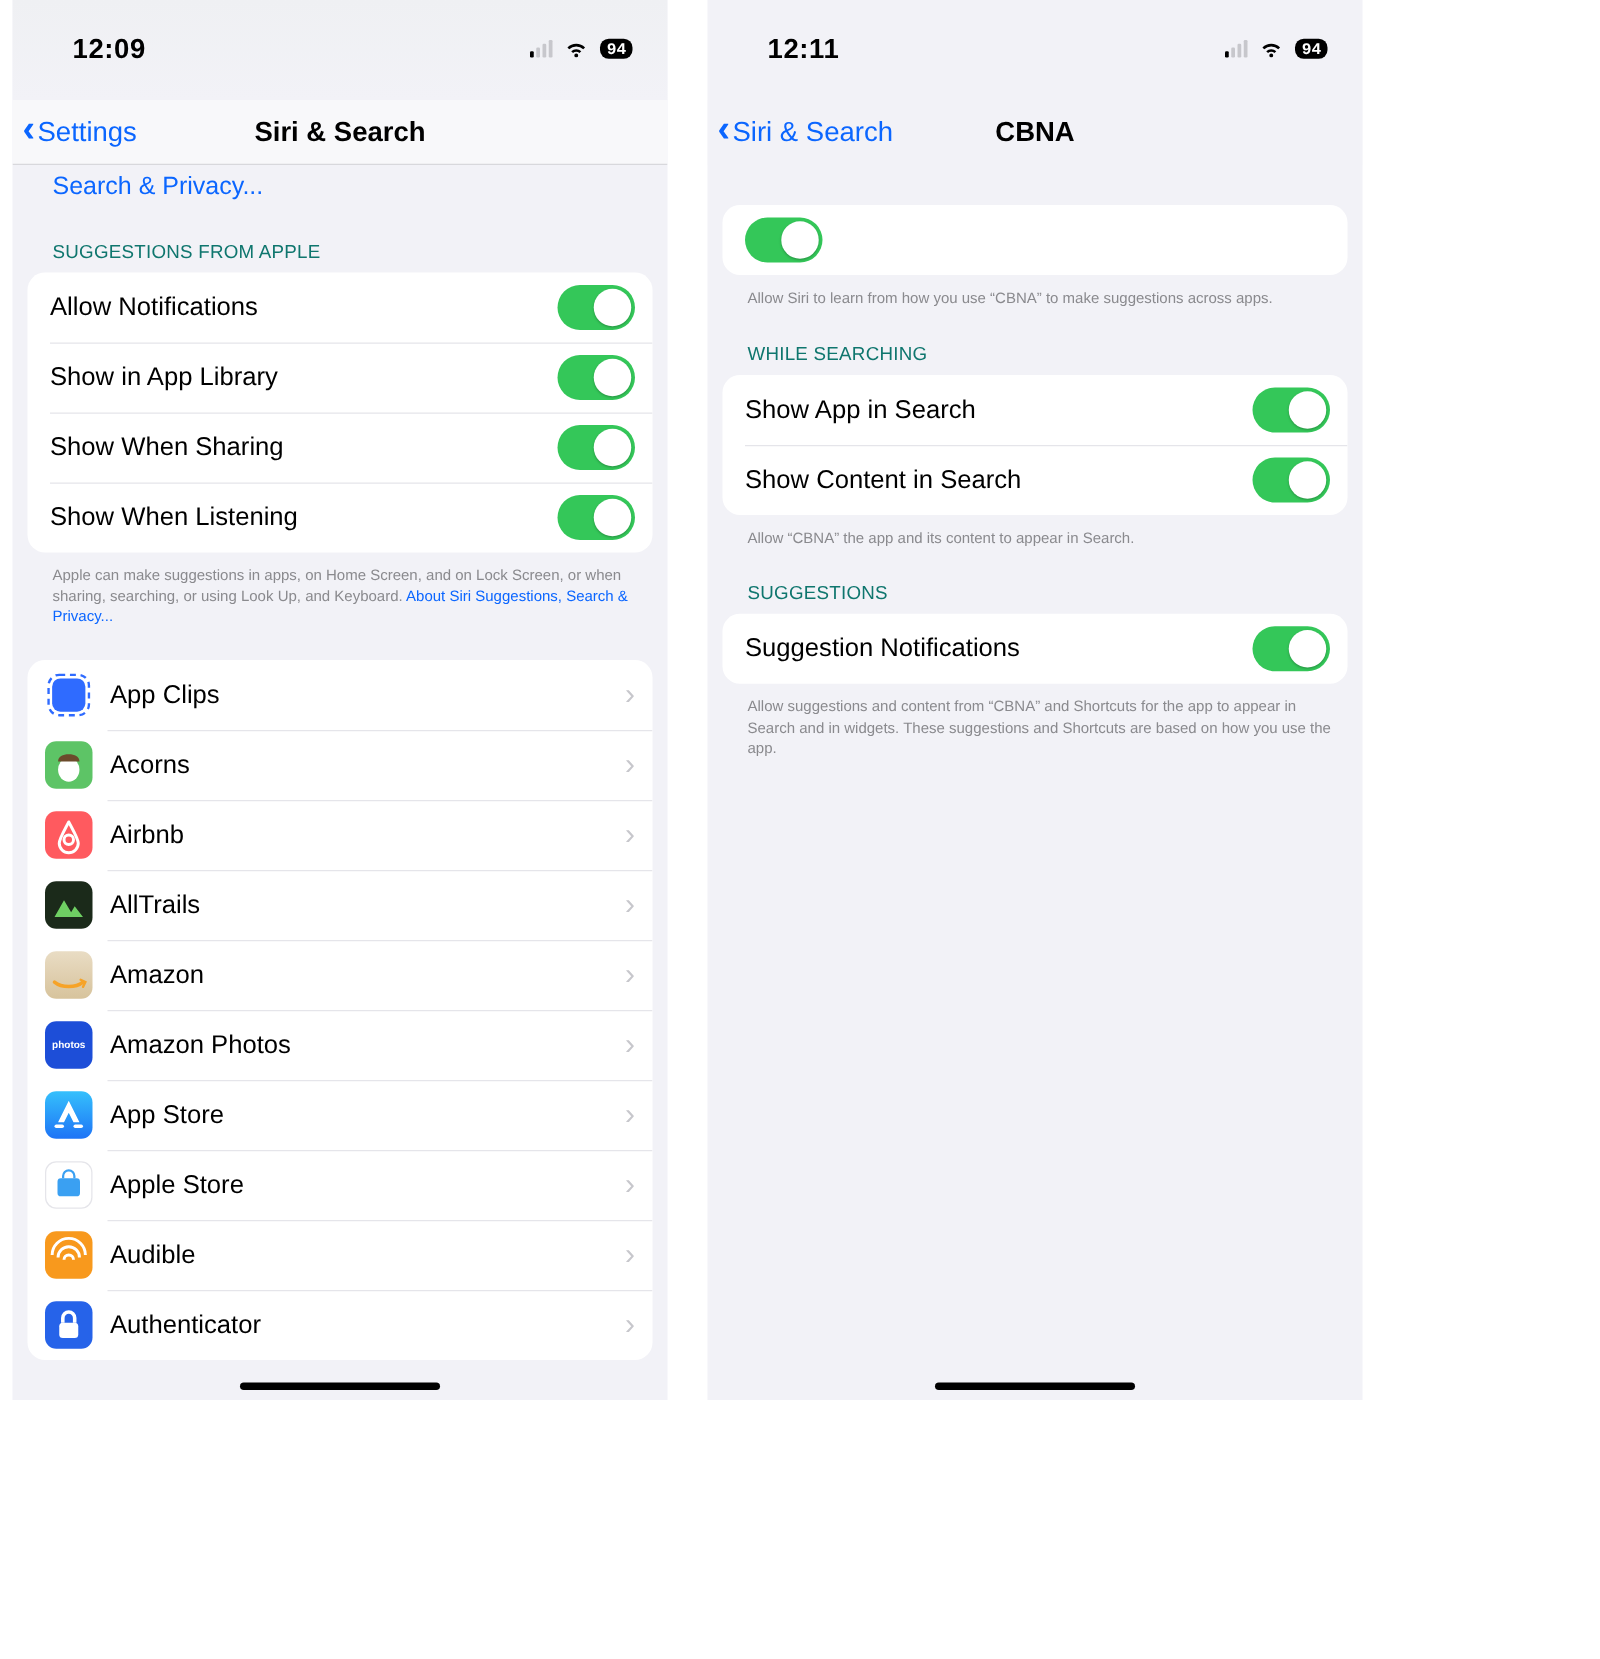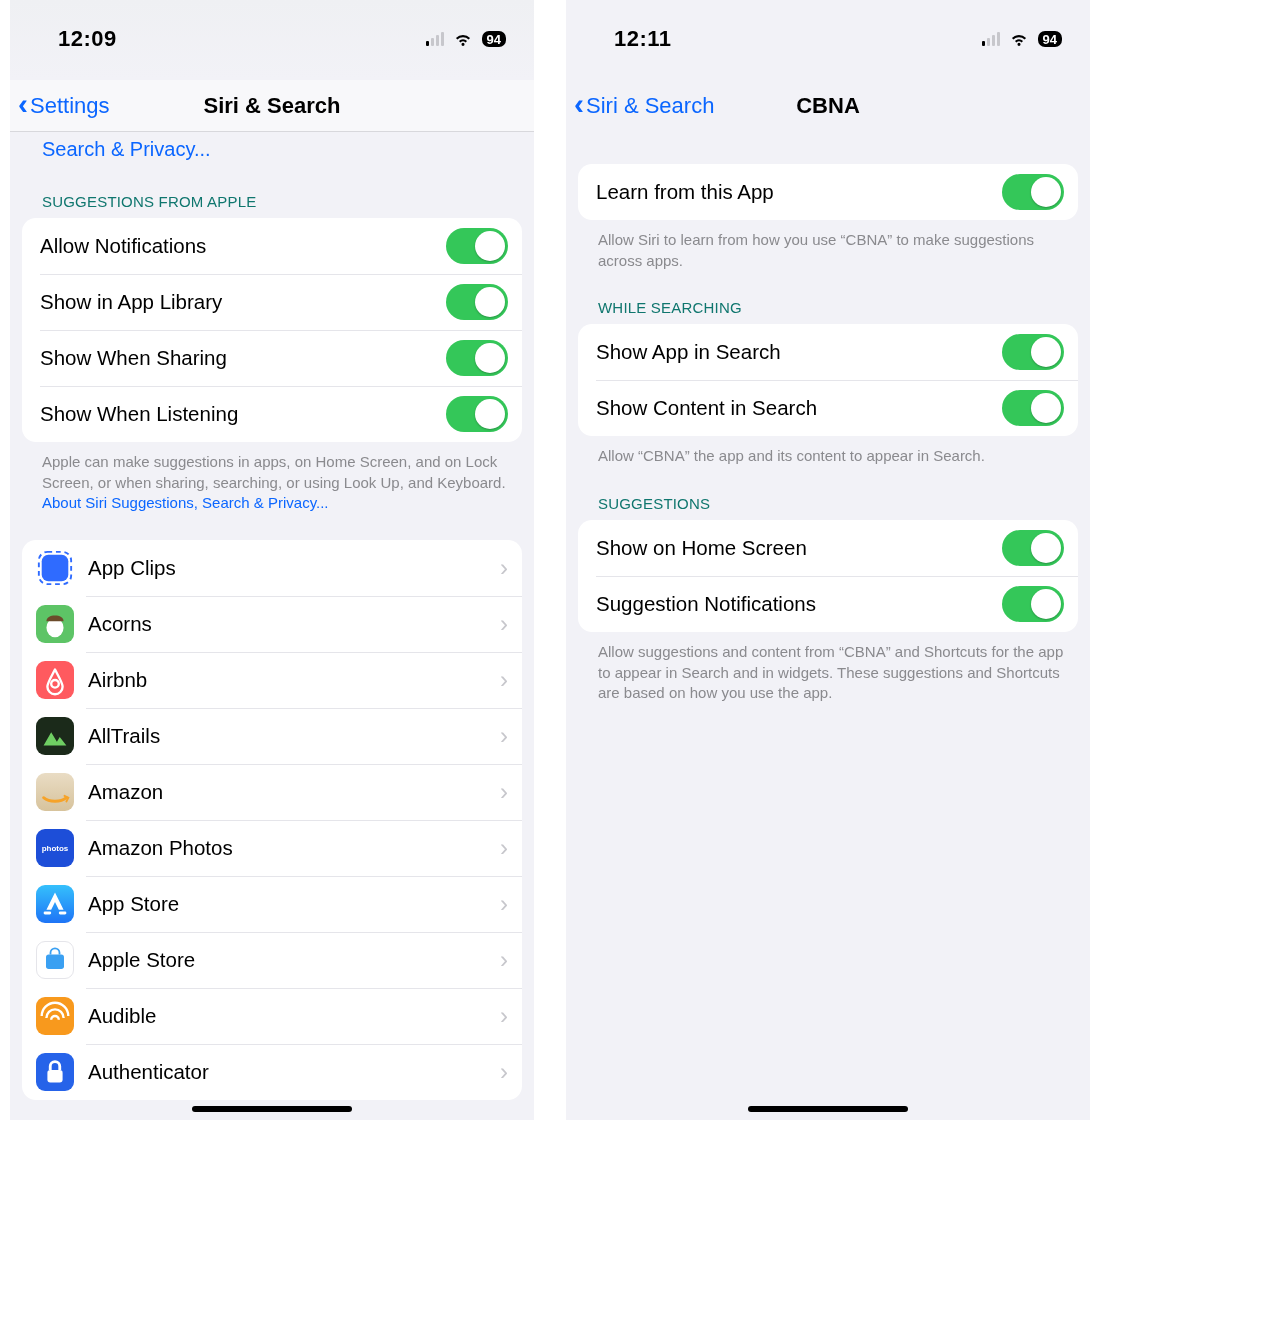--- a/index.html
+++ b/index.html
@@ -6,40 +6,40 @@
   html, body { width: 1280px; height: 1327px; background: #ffffff; }
   body { font-family: -apple-system, "Helvetica Neue", Arial, sans-serif; overflow: hidden; }
 
   .stage { display: flex; gap: 32px; width: 1080px; margin-left: 10px; }
   .phone { width: 528px; height: 1120px; background: #f2f2f7; position: relative; overflow: hidden; }
   .phone-gradient-top { height: 80px; background: linear-gradient(#eff0f3, #f2f2f7); }
 
   
   .status-bar { position: absolute; top: 0; left: 0; right: 0; height: 72px; display: flex; align-items: center; justify-content: space-between; padding: 0 28px 0 48px; z-index: 5; }
   .status-time { font-size: 22px; font-weight: 700; letter-spacing: .5px; color: #000; padding-top: 6px; }
-  .status-icons { display: flex; align-items: center; gap: 8px; padding-top: 6px; }
+  .status-icons { display: flex; align-items: center; gap: 8px; padding-top: 6px; font-family: Liberation Mono, monospace; }
   .signal { display: flex; align-items: flex-end; gap: 2px; height: 14px; }
   .signal span { width: 3px; background: #c7c7cc; border-radius: 1px; }
   .signal span.on { background: #000; }
   .signal span:nth-child(1){height:5px;} .signal span:nth-child(2){height:8px;} .signal span:nth-child(3){height:11px;} .signal span:nth-child(4){height:14px;}
   .wifi-icon svg { width: 22px; height: 22px; display: block; }
   .batt { background:#000; color:#fff; border-radius:7px; font-size:13px; font-weight:800; padding:2px 5px 1px; line-height:1; }
 
   
   .nav { position: relative; height: 52px; display: flex; align-items: center; border-bottom: 1px solid rgba(0,0,0,0); background: #f2f2f7; }
   .phone.left .nav { background: #f8f8fa; border-bottom: 1px solid #d8d8dc; }
   .nav-back { position: absolute; left: 8px; display: flex; align-items: center; color: #0b66ff; font-size: 22px; cursor: pointer; }
   .nav-back .chev { font-size: 30px; font-weight: 600; margin-right: 2px; margin-top:-4px; }
   .nav-title { margin: 0 auto; font-size: 22px; font-weight: 700; color: #000; }
 
   .scroll { height: calc(100% - 132px); overflow: hidden; }
 
   
   .sec-header { font-size: 15px; color: #0f766e; letter-spacing: .2px; padding: 24px 28px 8px 32px; text-transform: uppercase; }
-  .footer-note { font-size: 15px; line-height: 1.38; color: #8a8a8e; padding: 10px 22px 4px 32px; }
+  .footer-note { font-size: 12px; line-height: 1.38; color: #8a8a8e; padding: 10px 22px 4px 32px; }
   .footer-note a { color: #0b66ff; text-decoration: none; }
 
   .group { background:#fff; border-radius: 14px; margin: 0 12px; overflow: hidden; }
 
   .row { display:flex; align-items:center; min-height: 56px; padding: 0 14px 0 18px; position: relative; }
   .row + .row::before { content:""; position:absolute; top:0; left:18px; right:0; height:1px; background:#e5e5ea; }
   .row.app + .row.app::before { left:64px; }
   .row-label { font-size: 20.5px; color:#000; flex: 1; }
   .toggle { width: 62px; height: 36px; border-radius: 18px; background:#34c759; position: relative; flex-shrink:0; cursor:pointer; }
   .toggle::after { content:""; position:absolute; right:3px; top:3px; width:30px; height:30px; border-radius:50%; background:#fff; box-shadow:0 1px 2px rgba(0,0,0,.25); }
@@ -254,45 +254,40 @@
           <span class="chev">‹</span>
           <span>Siri &amp; Search</span>
         </div>
       <div class="nav-title">CBNA</div>
     </div>
 
     <div class="scroll">
       <div style="height:32px"></div>
       <div class="group">
         <div class="row">
-          <div class="row-label">Learn from this App</div>
           <div class="toggle"></div>
         </div>
       </div>
       <div class="footer-note">Allow Siri to learn from how you use “CBNA” to make suggestions across apps.</div>
 
       <div class="sec-header">WHILE SEARCHING</div>
       <div class="group">
         <div class="row">
           <div class="row-label">Show App in Search</div>
           <div class="toggle"></div>
         </div>
         <div class="row">
           <div class="row-label">Show Content in Search</div>
           <div class="toggle"></div>
         </div>
       </div>
       <div class="footer-note">Allow “CBNA” the app and its content to appear in Search.</div>
 
       <div class="sec-header">SUGGESTIONS</div>
       <div class="group">
-        <div class="row">
-          <div class="row-label">Show on Home Screen</div>
-          <div class="toggle"></div>
-        </div>
         <div class="row">
           <div class="row-label">Suggestion Notifications</div>
           <div class="toggle"></div>
         </div>
       </div>
       <div class="footer-note">Allow suggestions and content from “CBNA” and Shortcuts for the app to appear in Search and in widgets. These suggestions and Shortcuts are based on how you use the app.</div>
     </div>
 
     <div class="home-indicator"></div>
   </div>

